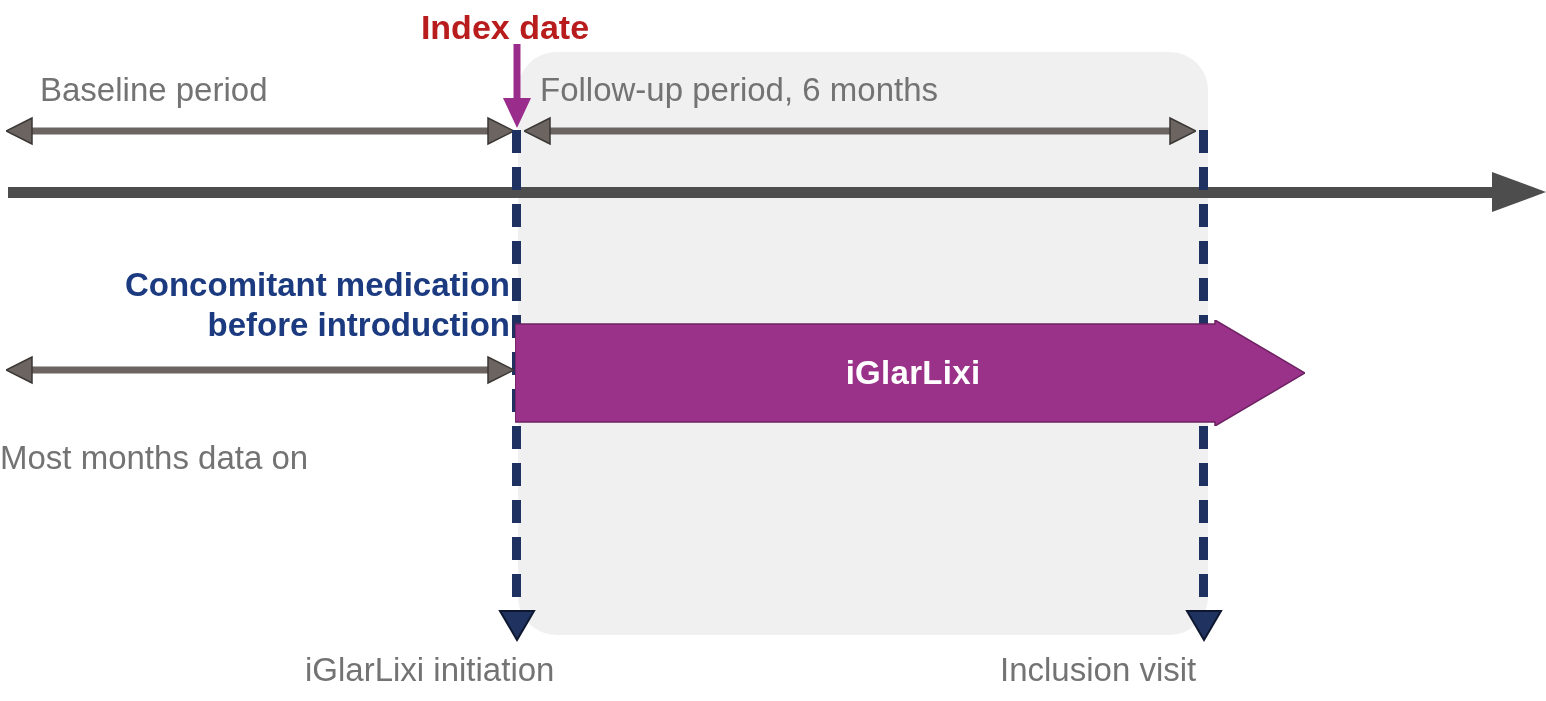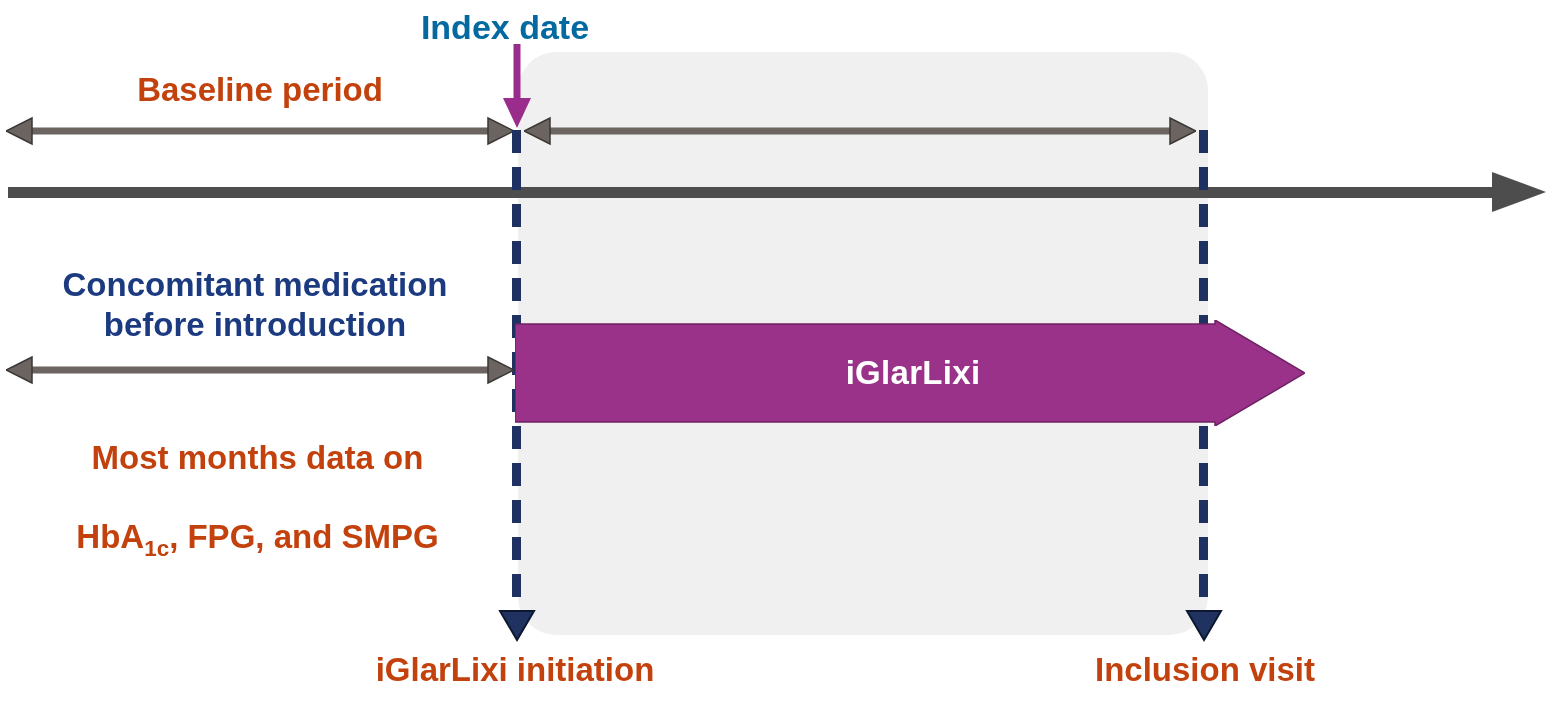--- a/index.html
+++ b/index.html
@@ -64,47 +64,47 @@
     color: #ffffff;
     font-size: 33px;
     font-weight: bold;
     letter-spacing: 0.3px;
     pointer-events: none;
     padding-left: 48px;
   }
 
   
   .lbl {
-    font-weight: bold;
-    color: #c2410c;
+    font-weight: normal;
+    color: #737373;
     line-height: 1.12;
     white-space: pre-line;
-    text-align: center;
+    text-align: left;
   }
   #label-index-date {
     left: 330px; top: 8px; width: 350px;
-    color: #0369a1;
+    color: #b91c1c;
     font-size: 34px;
     font-weight: bold;
     text-align: center;
   }
   #label-baseline-period {
     left: 40px; top: 72px; width: 440px;
     font-size: 33px;
   }
   #label-followup-period {
     left: 540px; top: 72px; width: 640px;
     font-size: 33px;
   }
   #label-concomitant {
     left: 0px; top: 265px; width: 510px;
     color: #1b3a80;
     font-size: 33px;
     font-weight: bold;
-    text-align: center;
+    text-align: right;
     line-height: 1.2;
   }
   #label-most-recent {
     left: 0px; top: 398px; width: 515px;
     font-size: 33px;
     line-height: 1.2;
   }
   #label-initiation {
     left: 305px; top: 652px; width: 420px;
     font-size: 33px;
@@ -124,20 +124,21 @@
 
   <div class="abs lbl" id="label-index-date">Index date</div>
 
   <svg class="abs" id="index-date-arrow" viewBox="0 0 38 86">
     <line x1="19" y1="0" x2="19" y2="58" stroke="#9a2d8c" stroke-width="7"></line>
     <polygon points="19,84 5,54 33,54" fill="#9a2d8c"></polygon>
   </svg>
 
   <div class="abs lbl" id="label-baseline-period">Baseline period</div>
 
+  <div class="abs lbl" id="label-followup-period">Follow-up period, 6 months</div>
 
   <svg class="abs span-arrow" id="baseline-arrow" viewBox="0 0 508 34" preserveAspectRatio="none">
     <line x1="18" y1="17" x2="490" y2="17" stroke="#6b6461" stroke-width="7"></line>
     <polygon points="0,17 26,4 26,30" fill="#6b6461" stroke="#3a3634" stroke-width="1.5"></polygon>
     <polygon points="508,17 482,4 482,30" fill="#6b6461" stroke="#3a3634" stroke-width="1.5"></polygon>
   </svg>
 
   <svg class="abs span-arrow" id="followup-arrow" viewBox="0 0 672 34" preserveAspectRatio="none">
     <line x1="18" y1="17" x2="654" y2="17" stroke="#6b6461" stroke-width="7"></line>
     <polygon points="0,17 26,4 26,30" fill="#6b6461" stroke="#3a3634" stroke-width="1.5"></polygon>
@@ -167,21 +168,20 @@
 before introduction</div>
 
   <svg class="abs span-arrow" id="concomitant-arrow" viewBox="0 0 508 34" preserveAspectRatio="none">
     <line x1="18" y1="17" x2="490" y2="17" stroke="#6b6461" stroke-width="7"></line>
     <polygon points="0,17 26,4 26,30" fill="#6b6461" stroke="#3a3634" stroke-width="1.5"></polygon>
     <polygon points="508,17 482,4 482,30" fill="#6b6461" stroke="#3a3634" stroke-width="1.5"></polygon>
   </svg>
 
   <div class="abs lbl" id="label-most-recent">
     <div>Most months data on</div>
-    <div><span>HbA</span><sub>1c</sub><span>, FPG, and SMPG</span></div>
   </div>
 
   <svg class="abs" id="treatment-arrow" viewBox="0 0 790 106">
     <polygon points="0,4 700,4 700,0 790,53 700,106 700,102 0,102" fill="#9a3289" stroke="#6e2263" stroke-width="1.5"></polygon>
   </svg>
   <div class="abs" id="treatment-label">iGlarLixi</div>
 
   <div class="abs lbl" id="label-inclusion">Inclusion visit</div>
   <div class="abs lbl" id="label-initiation">iGlarLixi initiation</div>
 

